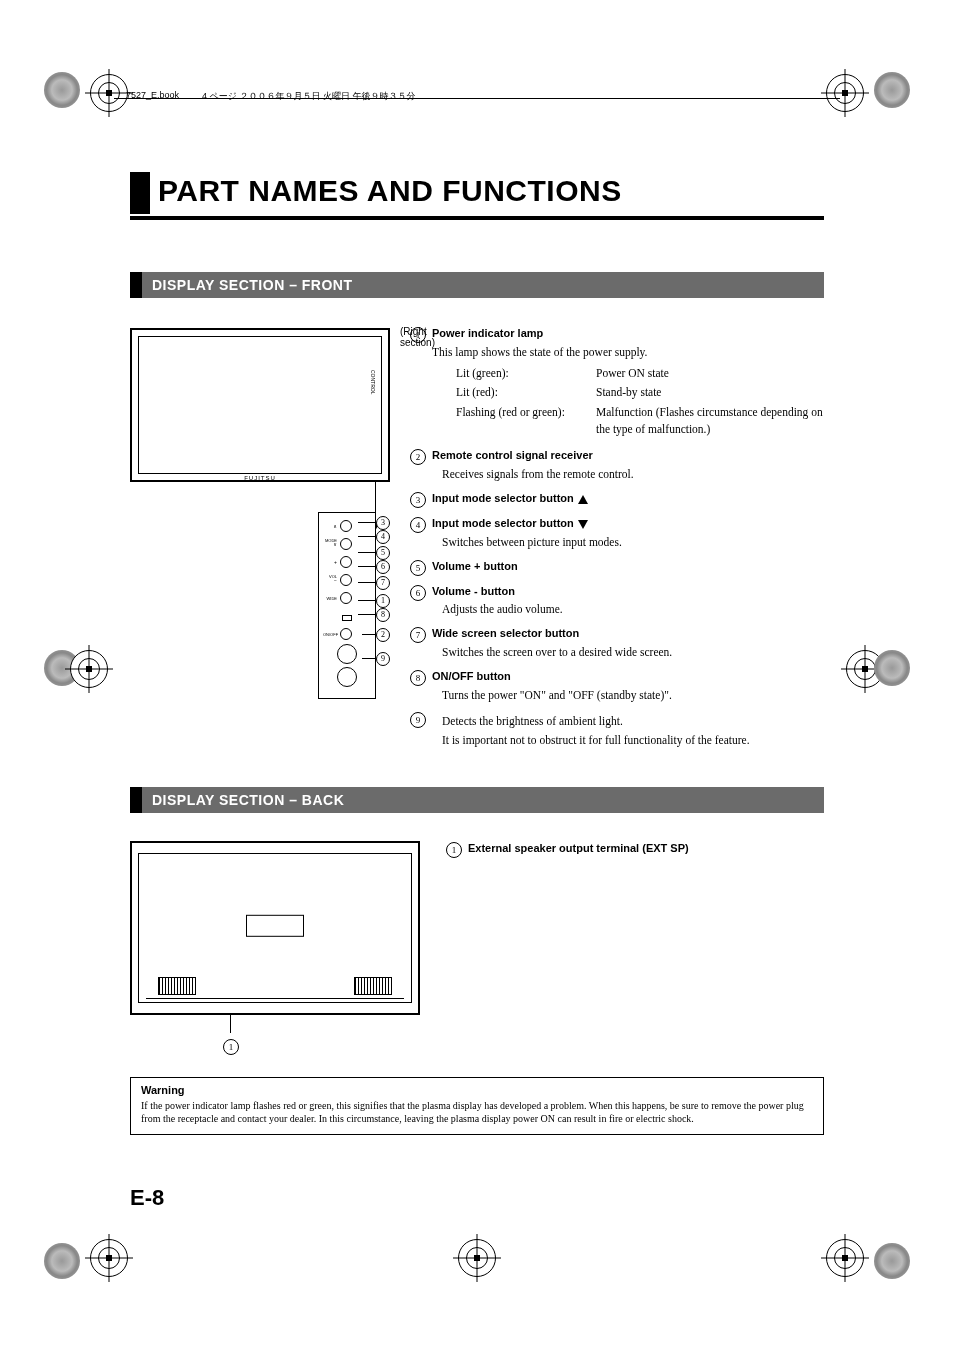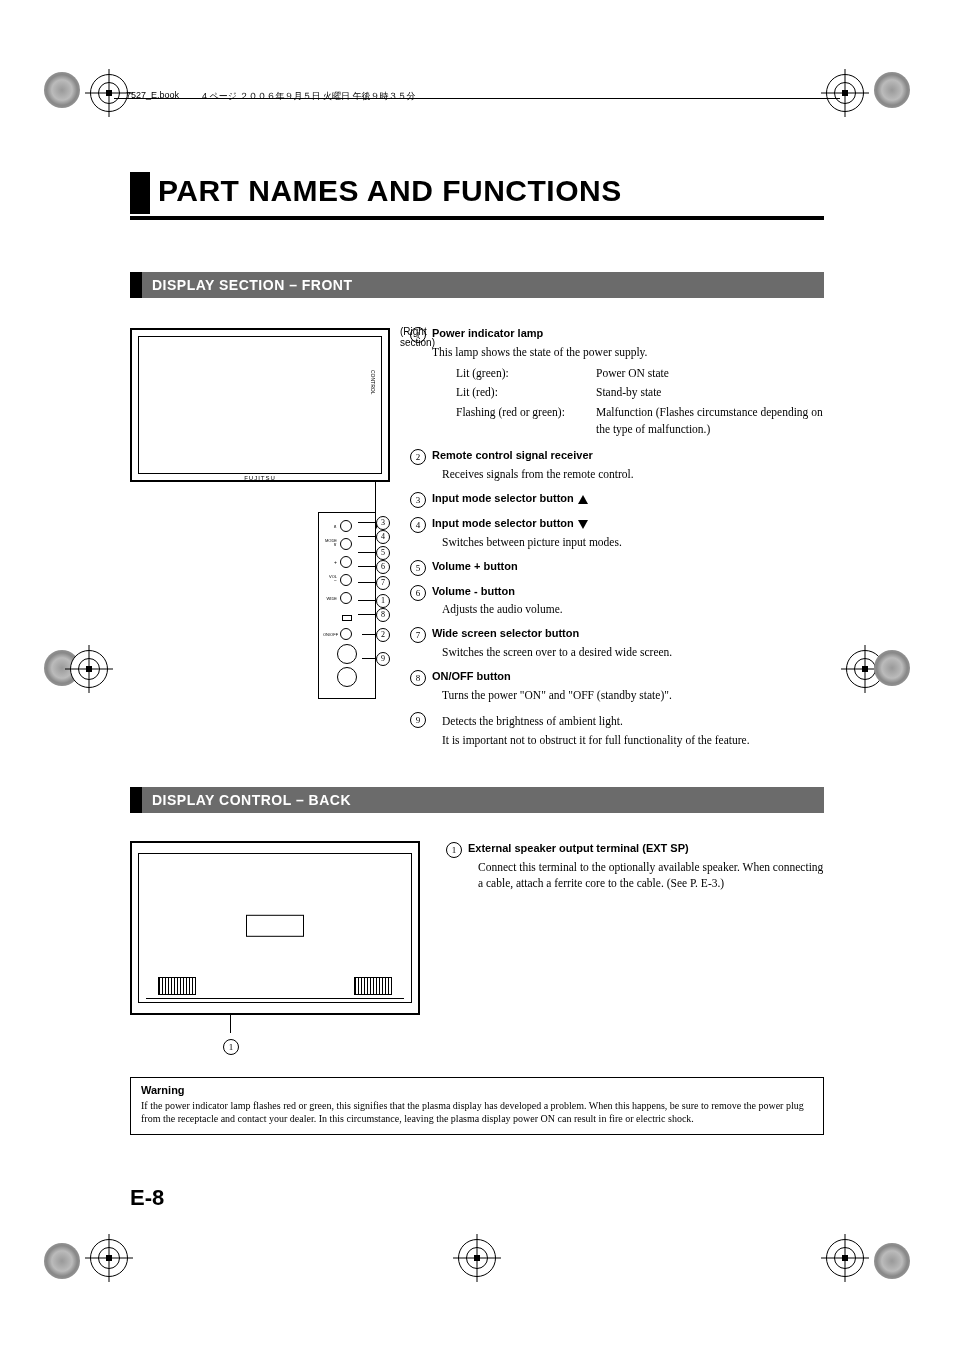--- a/index.html
+++ b/index.html
@@ -540,42 +540,41 @@
           <div class="item-body">
             <div class="item-desc">Detects the brightness of ambient light.</div>
             <div class="item-desc">It is important not to obstruct it for full functionality of the feature.</div>
           </div>
         </div>
       </div>
     </div>
 
     <div class="section-bar" style="margin-top:30px;">
       <div class="lead"></div>
-      <div class="body">DISPLAY CONTROL – BACK</div>
+      <div class="body">DISPLAY SECTION – BACK</div>
     </div>
 
     <div class="back-area">
       <div class="back-diagram">
         <div class="back-box">
           <div class="back-inner"></div>
           <div class="back-center"></div>
           <div class="back-grille" style="left:26px;"></div>
           <div class="back-grille" style="right:26px;"></div>
           <div class="back-bottom-strip"></div>
         </div>
         <div class="back-leader" style="margin-left:100px;"></div>
         <div class="back-callout-num" style="margin-left:93px;">1</div>
       </div>
 
       <div class="desc-col">
         <div class="item">
           <div class="item-num">1</div>
           <div class="item-body">
             <div class="item-title">External speaker output terminal (EXT SP)</div>
-            <div class="item-desc">Connect this terminal to the optionally available speaker. When connecting a cable, attach a ferrite core to the cable. (See P. E-3.)</div>
           </div>
         </div>
       </div>
     </div>
 
     <div class="warning-box">
       <div class="warning-title">Warning</div>
       <div class="warning-text">If the power indicator lamp flashes red or green, this signifies that the plasma display has developed a problem. When this happens, be sure to remove the power plug from the receptacle and contact your dealer. In this circumstance, leaving the plasma display power ON can result in fire or electric shock.</div>
     </div>
 

